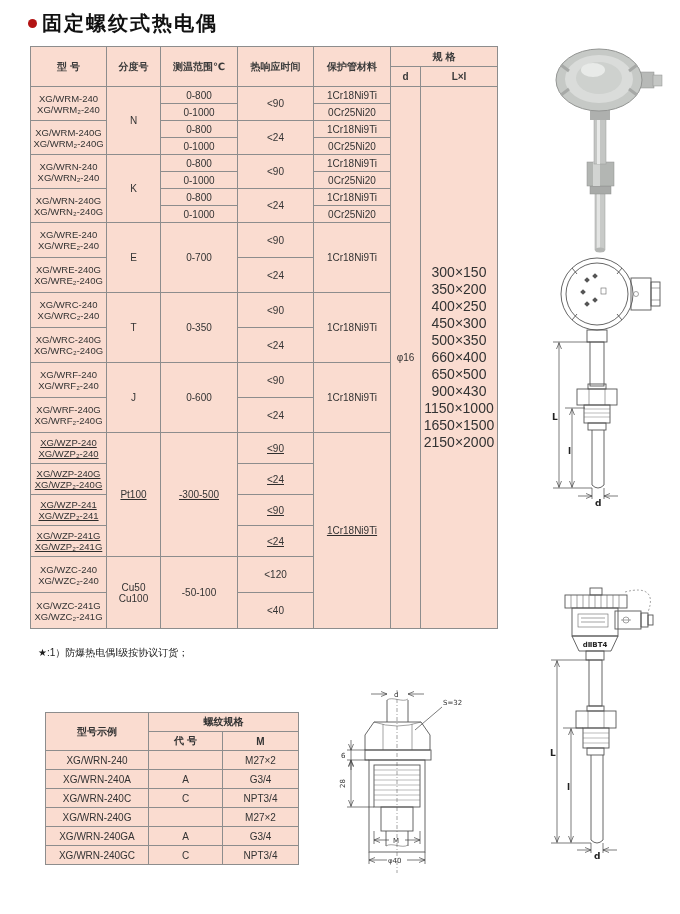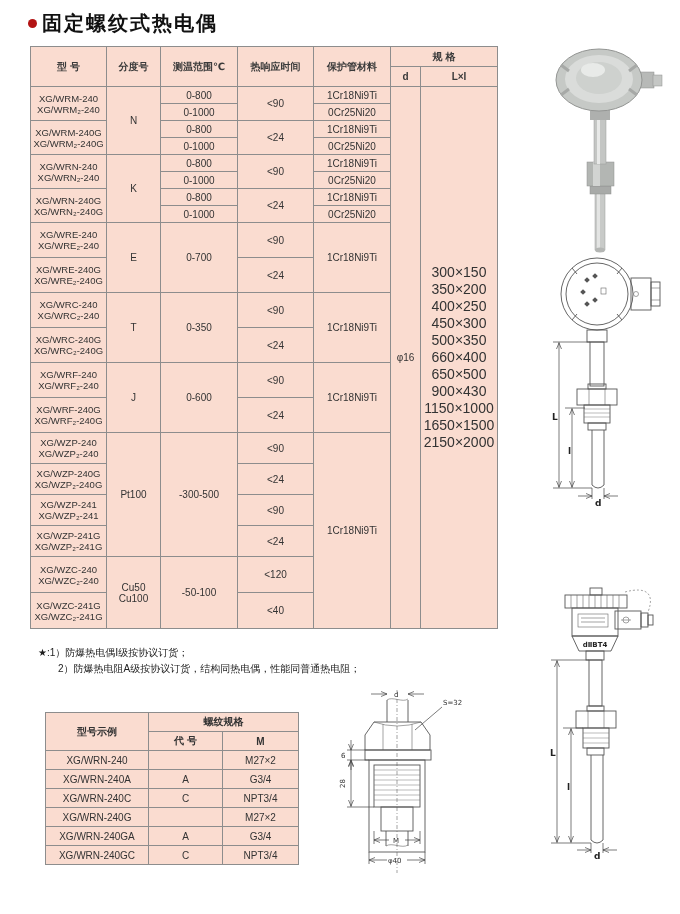--- a/index.html
+++ b/index.html
@@ -25,21 +25,21 @@
     font-size:10px;
     text-align:center;
     vertical-align:middle;
     color:#333;
     padding:0;
     overflow:hidden;
   }
   .main-table { left:30px; top:46px; width:467px; }
   .main-table th { font-weight:bold; color:#3a3a3a; }
   .h20 { height:20px; } .h17 { height:17px;padding-left:17px; } .h35 { height:35px; }
-  .h31 { height:31px; } .h36 { height:36px; } .h19 { height:19px; }
+  .h31 { height:31px;text-decoration:underline; } .h36 { height:36px; } .h19 { height:19px; }
   .model-line { font-size:9.5px; line-height:11px; white-space:nowrap; }
   .size-line { font-size:14px; line-height:17px; }
 
   .thread-table { left:45px; top:712px; width:253px; }
 
   
   .notes { left:38px; top:645px; width:470px; font-size:10px; line-height:15.5px; color:#1d1d1d; }
   .notes .indent { padding-left:20px; }
 
   
@@ -255,21 +255,20 @@
       <div class="model-line">XG/WZC-241G</div>
       <div class="model-line">XG/WZC₂-241G</div>
     </td>
     <td>&lt;40</td>
   </tr>
 </tbody>
   </table>
 
 <div class="abs notes">
   <div>★:1）防爆热电偶Ⅰ级按协议订货；</div>
-  <div class="indent">2）防爆热电阻A级按协议订货，结构同热电偶，性能同普通热电阻；</div>
 </div>
 
 <table class="abs thread-table">
   <colgroup>
       <col style="width:103px">
       <col style="width:74px">
       <col style="width:76px">
     </colgroup>
   <tbody>
       <tr class="h19">

